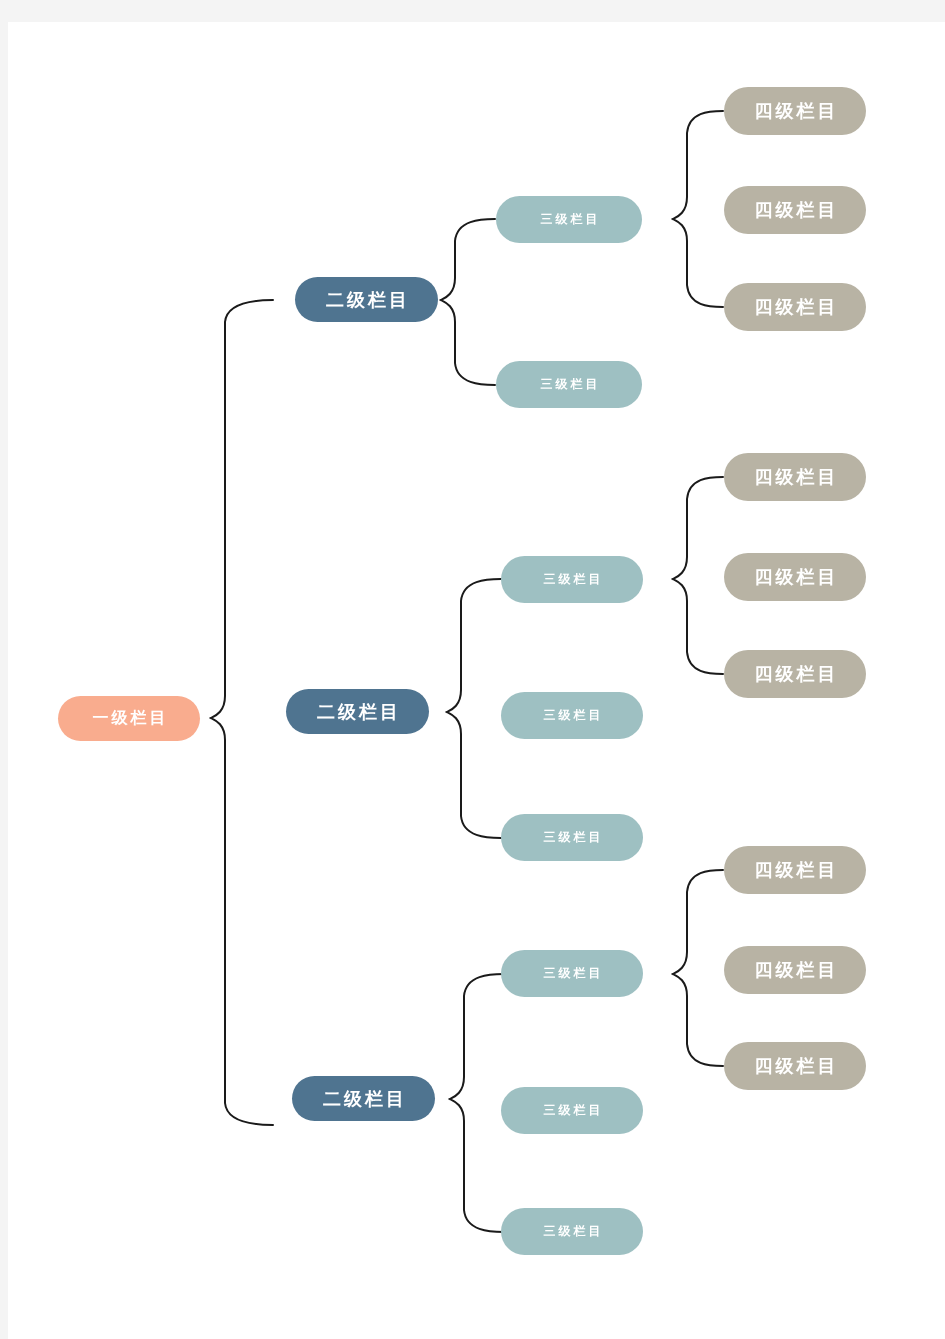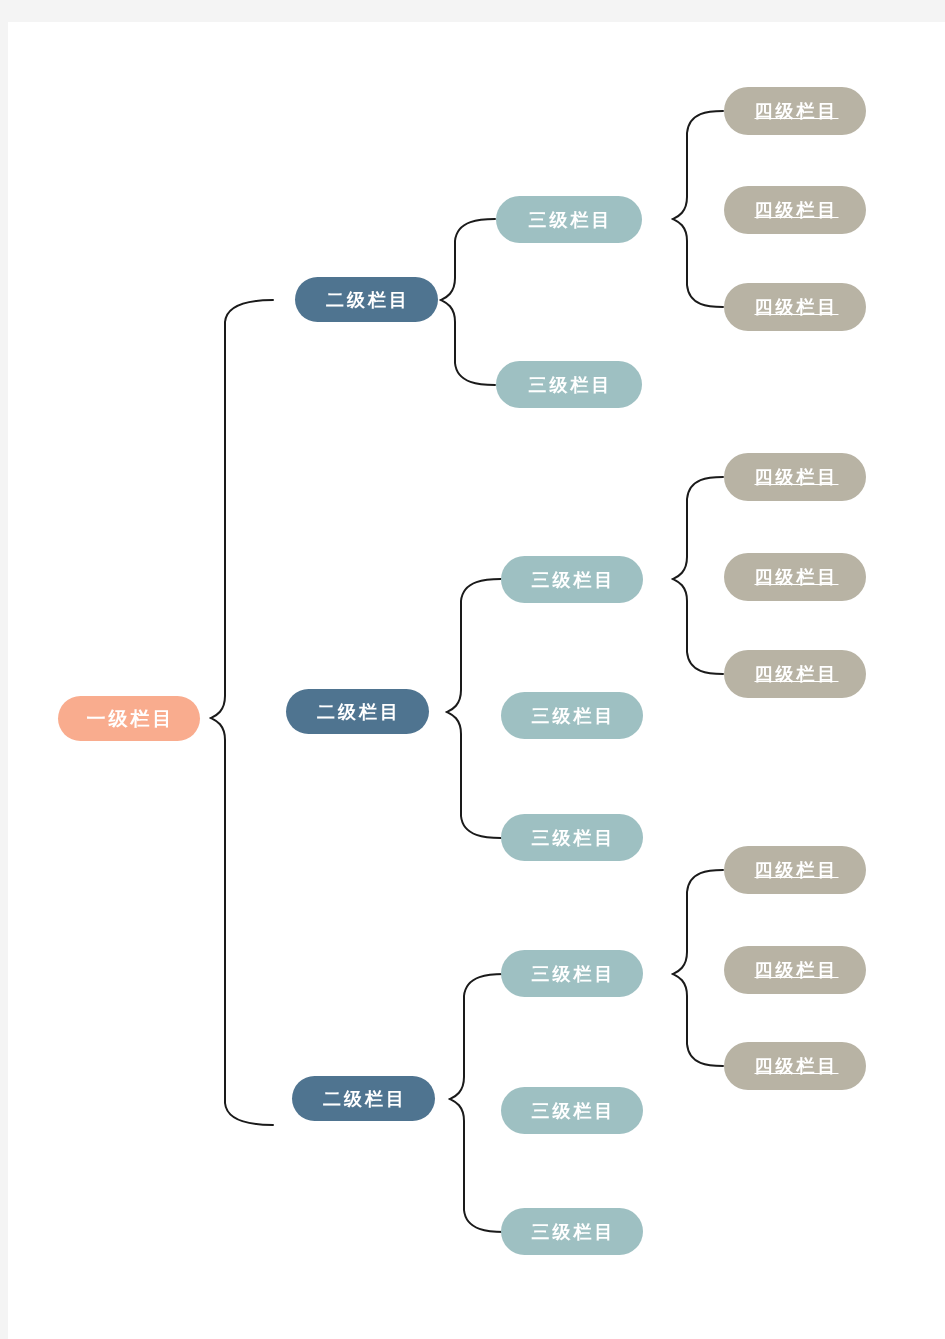--- a/index.html
+++ b/index.html
@@ -48,36 +48,35 @@
     border-radius: 999px;
     color: #ffffff;
     font-weight: bold;
     letter-spacing: 3px;
     text-indent: 3px;
     white-space: nowrap;
     user-select: none;
   }
   .node.lvl1 {
     background: #f9ac8e;
-    font-size: 19px;
+    font-size: 16px;
     text-align: right;
   }
   .node.lvl2 {
     background: #4f7490;
     font-size: 18px;
   }
   .node.lvl3 {
     background: #9ec0c2;
-    font-size: 18px;
+    font-size: 12px;
     align-items: center;
   }
   .node.lvl4 {
     background: #b8b3a4;
     font-size: 18px;
-    text-decoration: underline;
   }
 </style>
 </head>
 <body>
 
 <div id="page" style="width: 945px; height: 1339px; background: rgb(244, 244, 244);">
   <div id="sheet" style="background: rgb(255, 255, 255);"></div>
   <div id="canvas">
     <svg id="braces" viewBox="0 0 945 1339">
         <path d="M 273 300 C 259 300 227 301 225 322 L 225 696 C 225 712 215 716 211 718 C 215 720 225 724 225 740 L 225 1103 C 227 1124 259 1125 273 1125" fill="none" stroke="#1a1a1a" stroke-width="2" stroke-linecap="round"></path>

